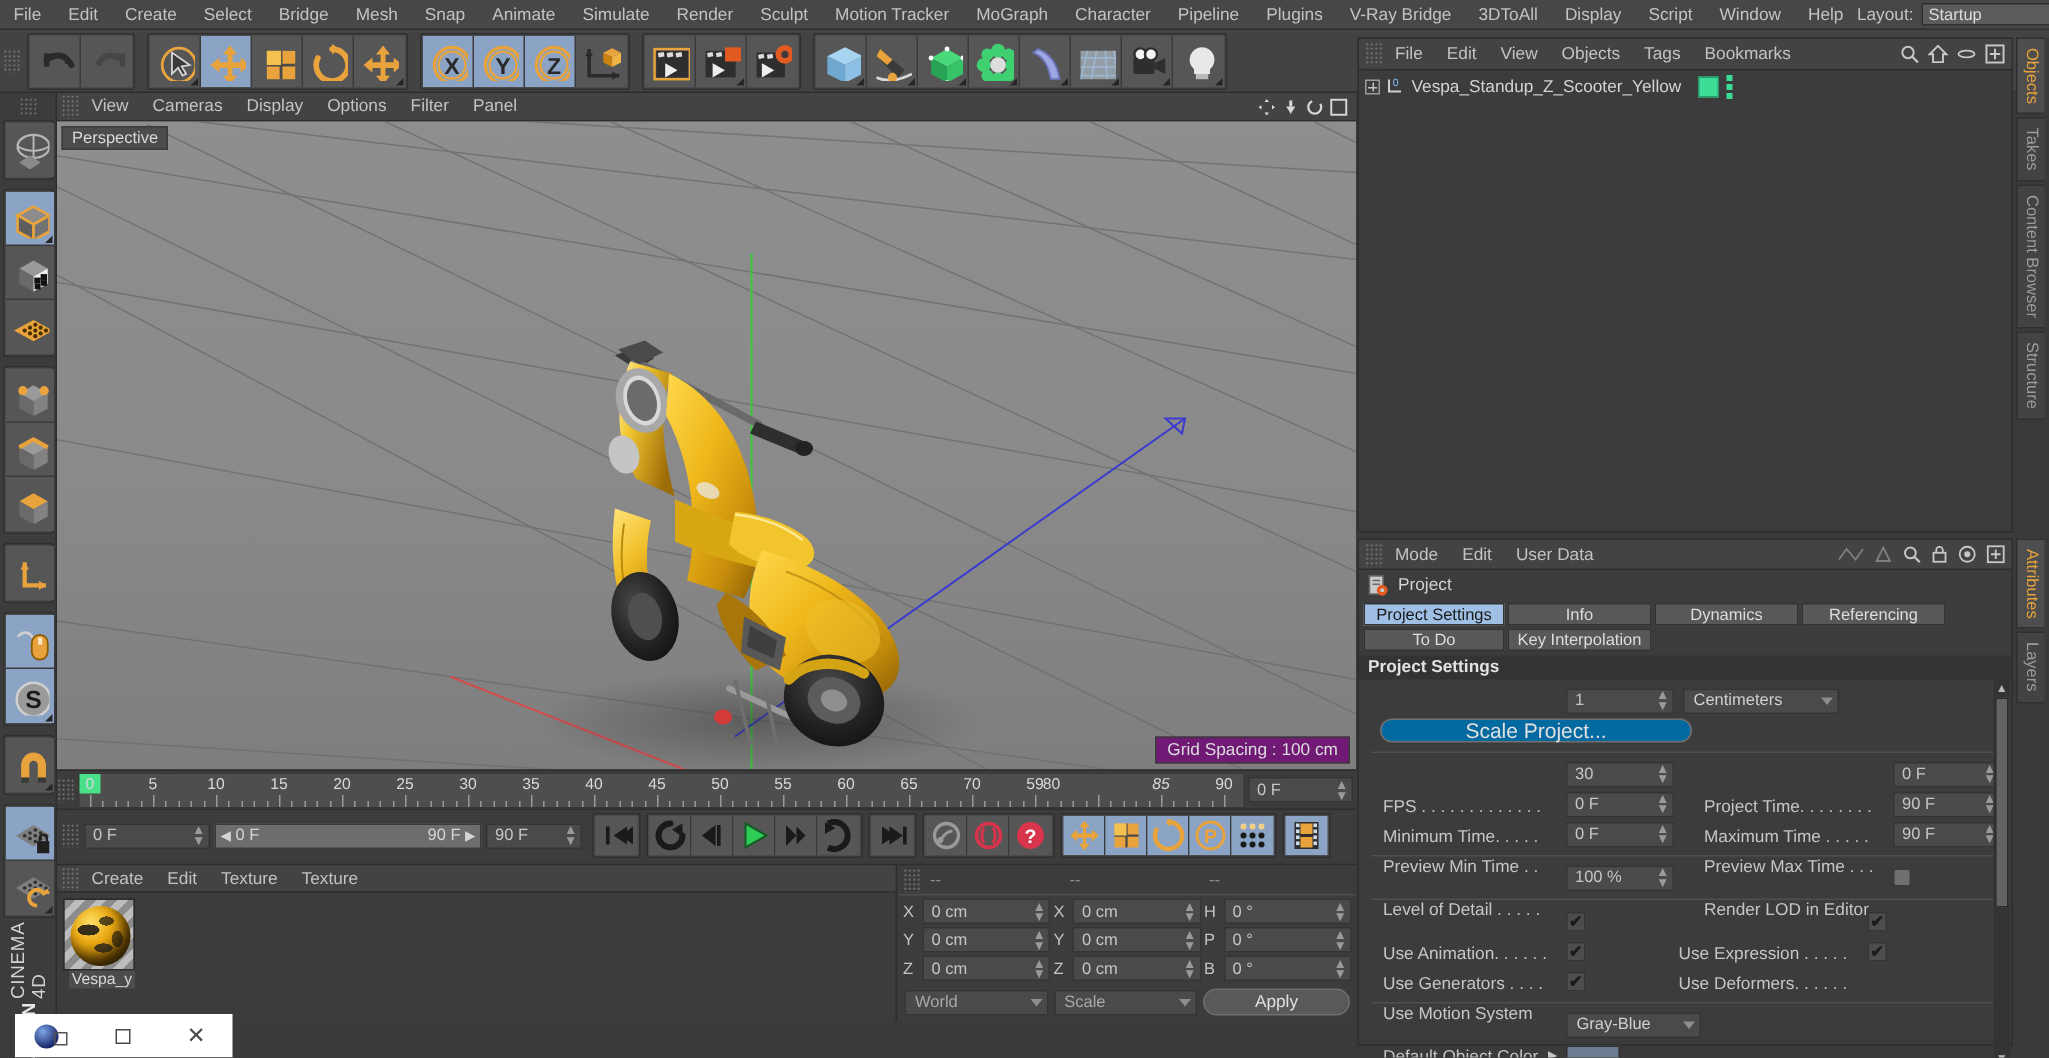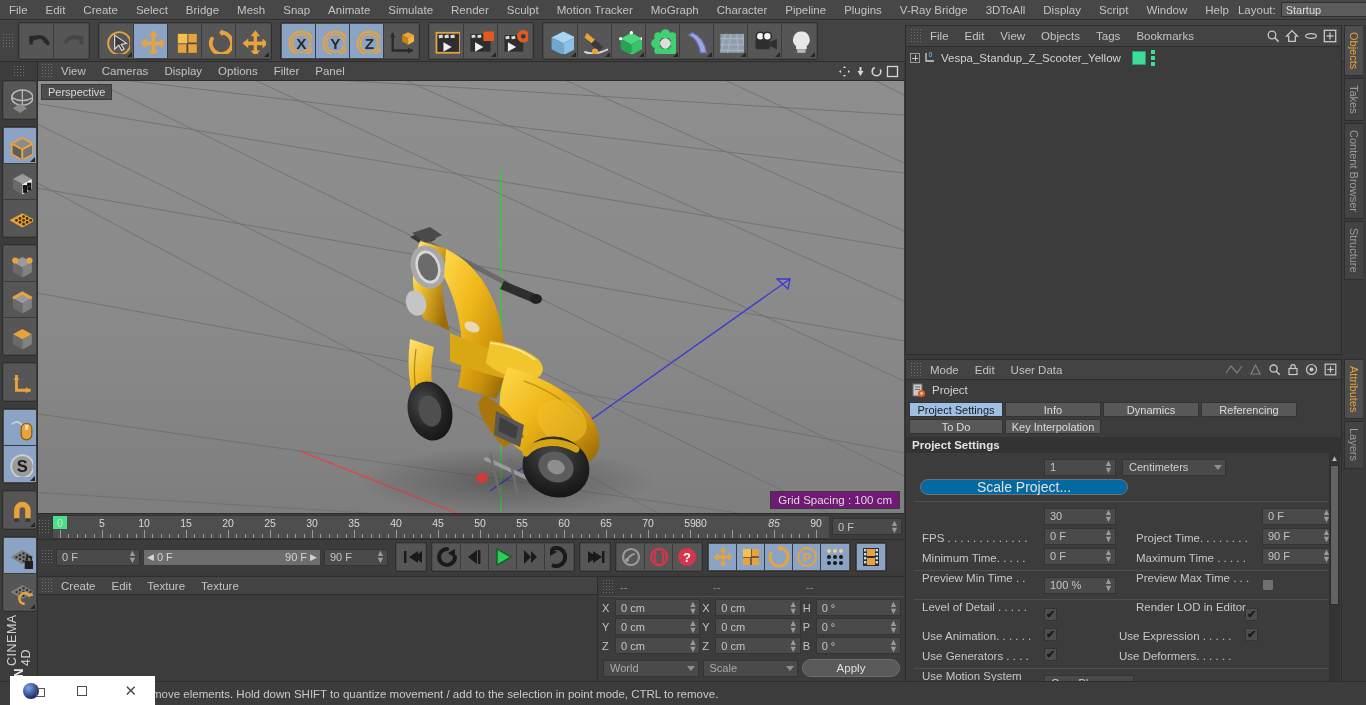--- a/index.html
+++ b/index.html
@@ -1092,20 +1092,28 @@
   <div id="matmgr">
     <div id="mat-menu">
       <div class="grip" style="margin-left:3px;"></div>
       <div id="mat-menu-items" style="display:flex;align-items:center;">
           <div class="mi">Create</div>
           <div class="mi">Edit</div>
           <div class="mi">Texture</div>
           <div class="mi">Texture</div>
         </div>
     </div>
+    <div id="mat-body">
+      <div class="mat-cell">
+        <div class="mat-sw">
+          <div class="mat-ball"></div>
+        </div>
+        <div class="mat-name">Vespa_y</div>
+      </div>
+    </div>
   </div>
 
   <div id="coords">
     <div id="coord-head">
       <div class="grip" style="margin-left:3px;"></div>
       <span class="dash">--</span>
       <span class="dash">--</span>
       <span class="dash">--</span>
     </div>
     <div id="coord-rows">
@@ -1402,23 +1410,20 @@
       <div class="vtab sel">Objects</div>
       <div class="vtab">Takes</div>
       <div class="vtab">Content Browser</div>
       <div class="vtab">Structure</div>
     </div>
   <div class="vstrip" id="vstrip-bot" style="left:1344px;top:359px;height:338px;">
       <div class="vtab sel">Attributes</div>
       <div class="vtab">Layers</div>
     </div>
 
-  <div id="statusbar">
-    <span id="status-text">move elements. Hold down SHIFT to quantize movement / add to the selection in point mode, CTRL to remove.</span>
-  </div>
 
   <div id="winctl">
     <div class="wc">
       <div class="orb"></div>
       <div style="width:9px;height:9px;border:1.3px solid #555;margin-left:-3px;margin-top:4px"></div>
     </div>
     <div class="wc">
         <div class="sq"></div>
       </div>
     <div class="wc">

